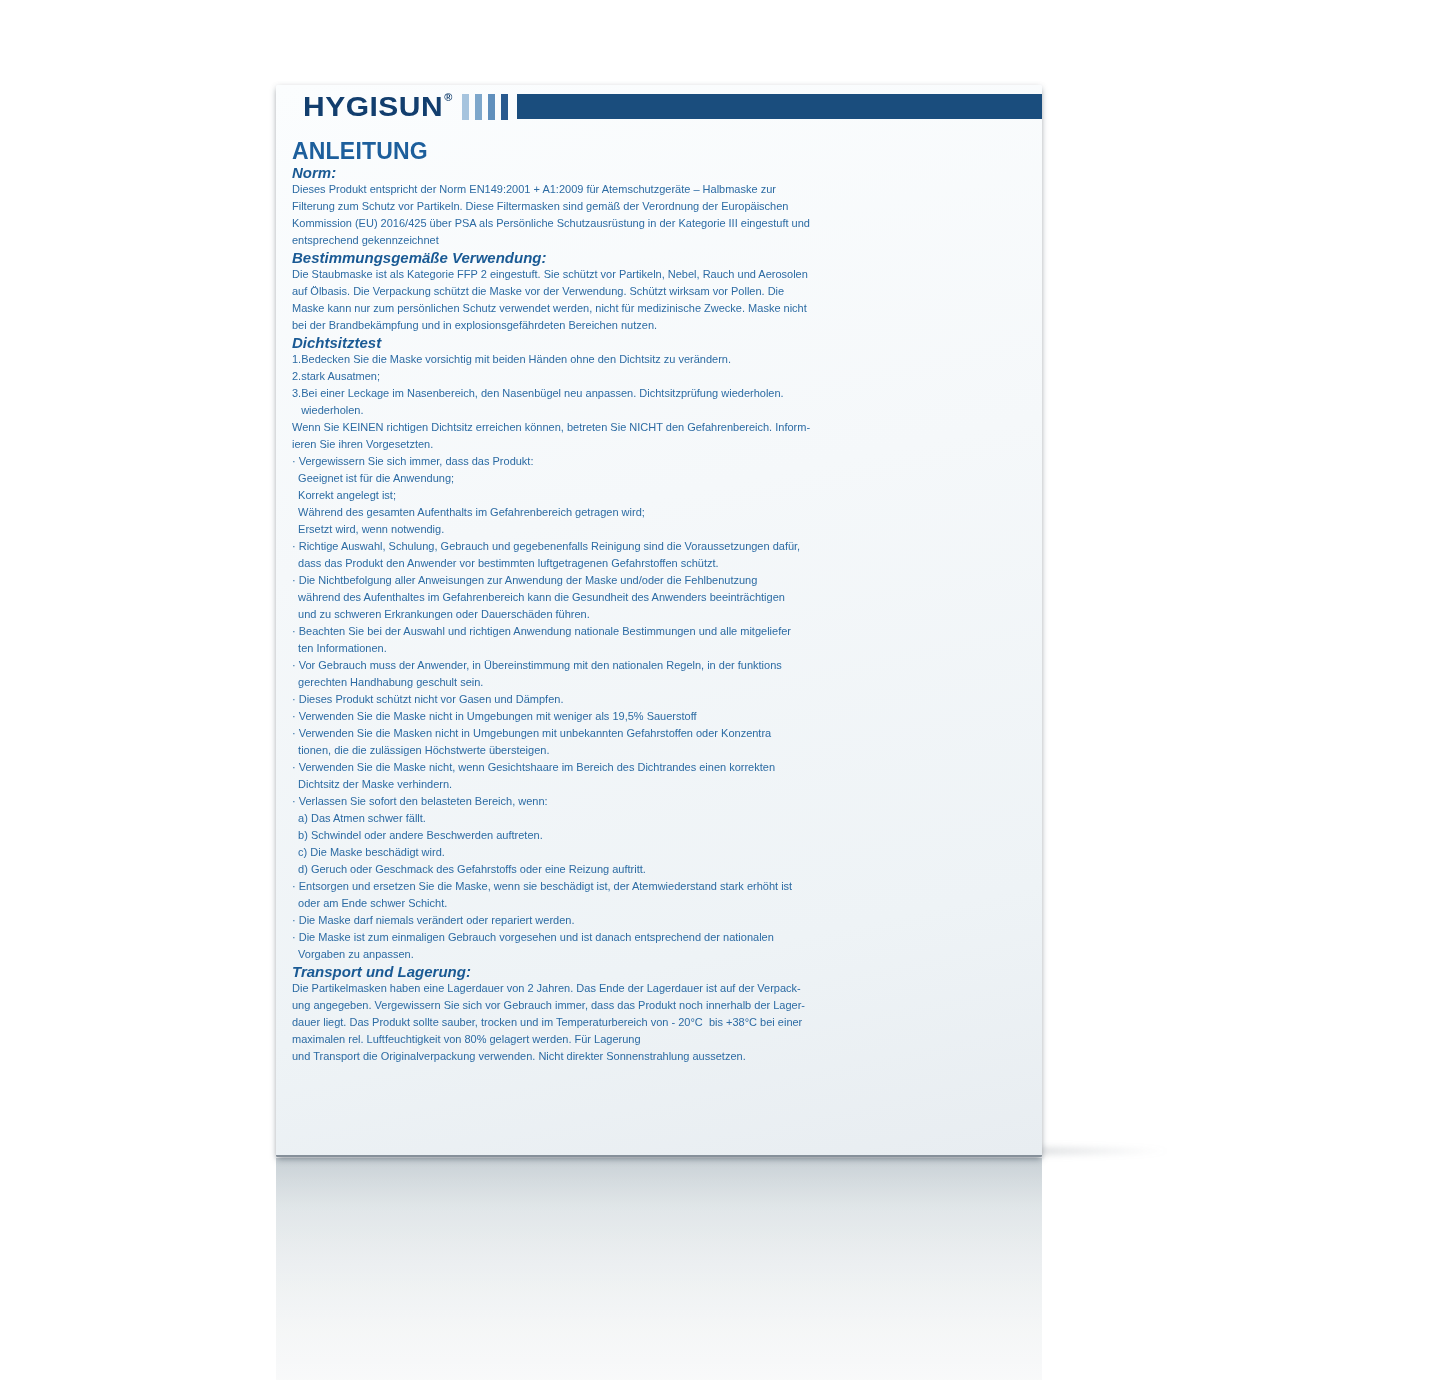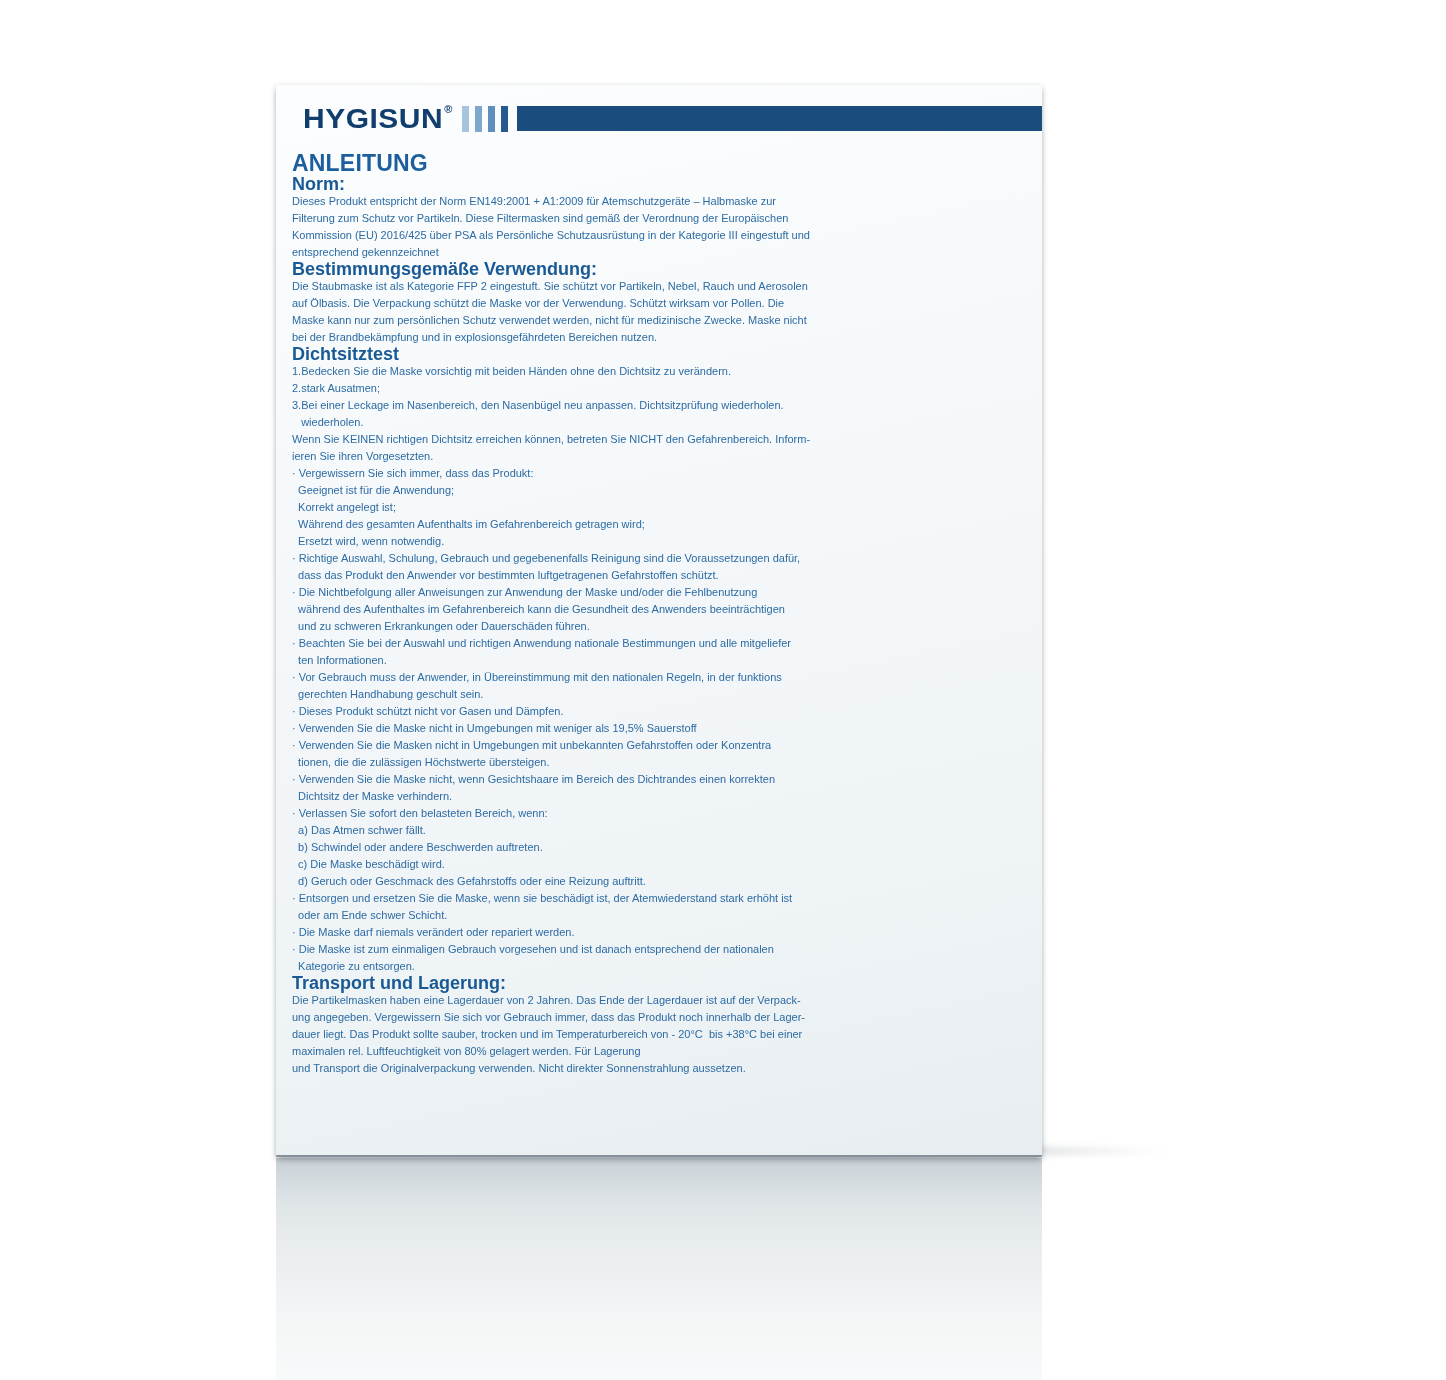--- a/index.html
+++ b/index.html
@@ -69,21 +69,21 @@
     box-shadow: 0 3px 6px -1px rgba(70,80,92,0.55),
                 0 0 5px rgba(120,130,140,0.10);
     border-radius: 2px 2px 1px 1px;
     overflow: hidden;
     box-sizing: border-box;
   }
   
   .header-row {
     display: flex;
     align-items: center;
-    margin-top: 20px;
+    margin-top: 8px;
     margin-left: 27px;
     height: 27px;
   }
   .logo-text {
     font-weight: 900;
     font-size: 30px;
     line-height: 27px;
     letter-spacing: 0.5px;
     transform: scaleY(0.92);
     white-space: nowrap;
@@ -118,23 +118,24 @@
     margin-left: 16px;
     width: 730px;
   }
   .block.title .line {
     font-size: 23px;
     font-weight: 700;
     line-height: 25px;
     letter-spacing: 0.2px;
   }
   .block.heading .line {
-    font-size: 18px;
+    font-size: 15px;
     font-weight: 700;
     line-height: 17px;
+    font-style: italic;
   }
   .block.body .line {
     font-size: 11px;
     font-weight: 400;
     line-height: 17px;
     white-space: pre;
   }
   .line {
     white-space: pre;
   }
@@ -219,21 +220,21 @@
           <div class="line">  Dichtsitz der Maske verhindern.</div>
           <div class="line">· Verlassen Sie sofort den belasteten Bereich, wenn:</div>
           <div class="line">  a) Das Atmen schwer fällt.</div>
           <div class="line">  b) Schwindel oder andere Beschwerden auftreten.</div>
           <div class="line">  c) Die Maske beschädigt wird.</div>
           <div class="line">  d) Geruch oder Geschmack des Gefahrstoffs oder eine Reizung auftritt.</div>
           <div class="line">· Entsorgen und ersetzen Sie die Maske, wenn sie beschädigt ist, der Atemwiederstand stark erhöht ist</div>
           <div class="line">  oder am Ende schwer Schicht.</div>
           <div class="line">· Die Maske darf niemals verändert oder repariert werden.</div>
           <div class="line">· Die Maske ist zum einmaligen Gebrauch vorgesehen und ist danach entsprechend der nationalen</div>
-          <div class="line">  Kategorie zu entsorgen.</div>
+          <div class="line">  Vorgaben zu anpassen.</div>
         </div>
         <div class="block heading" style="color: rgb(26, 90, 148);">
           <div class="line">Transport und Lagerung:</div>
         </div>
         <div class="block body" style="color: rgb(44, 107, 163);">
           <div class="line">Die Partikelmasken haben eine Lagerdauer von 2 Jahren. Das Ende der Lagerdauer ist auf der Verpack-</div>
           <div class="line">ung angegeben. Vergewissern Sie sich vor Gebrauch immer, dass das Produkt noch innerhalb der Lager-</div>
           <div class="line">dauer liegt. Das Produkt sollte sauber, trocken und im Temperaturbereich von - 20°C  bis +38°C bei einer</div>
           <div class="line">maximalen rel. Luftfeuchtigkeit von 80% gelagert werden. Für Lagerung</div>
           <div class="line">und Transport die Originalverpackung verwenden. Nicht direkter Sonnenstrahlung aussetzen.</div>

